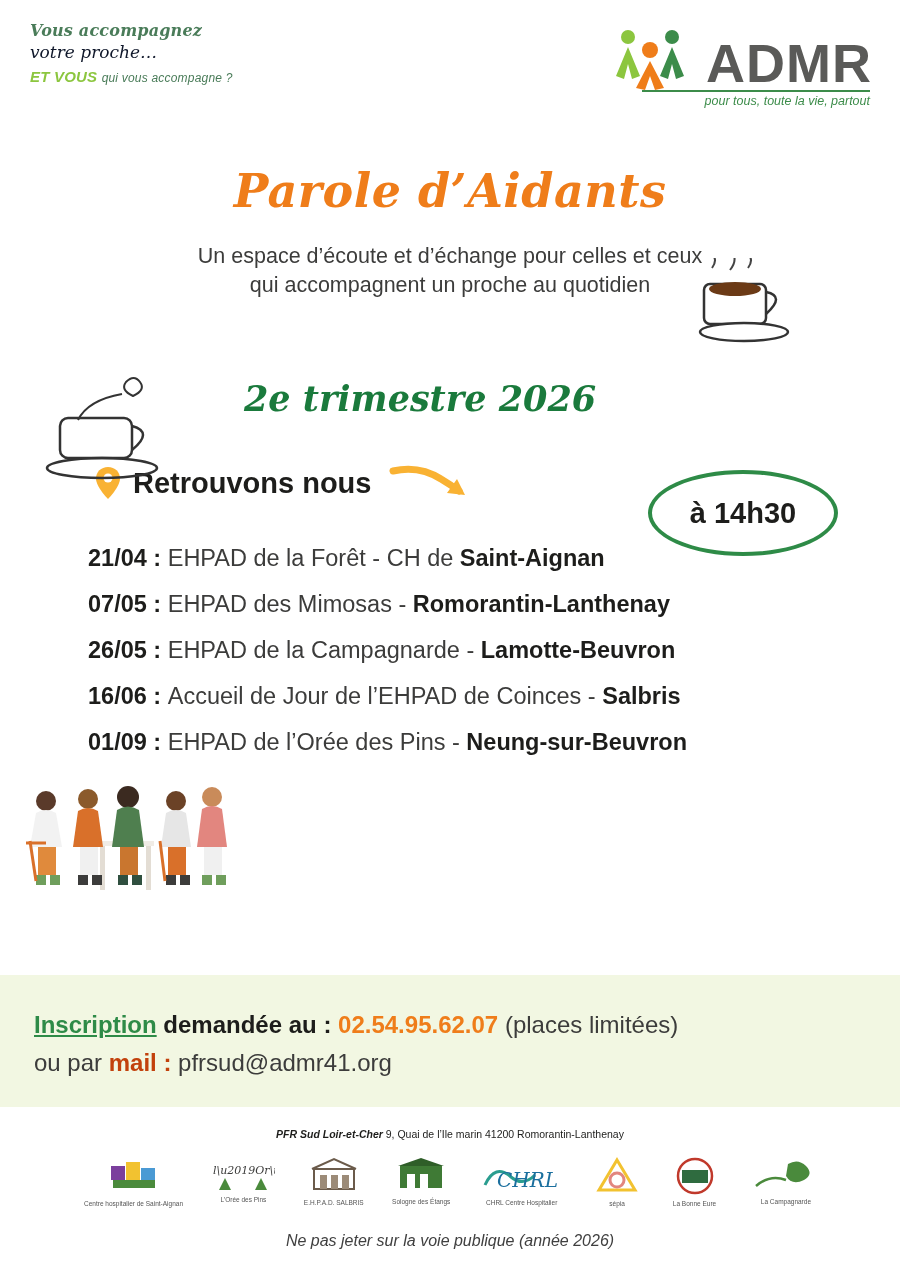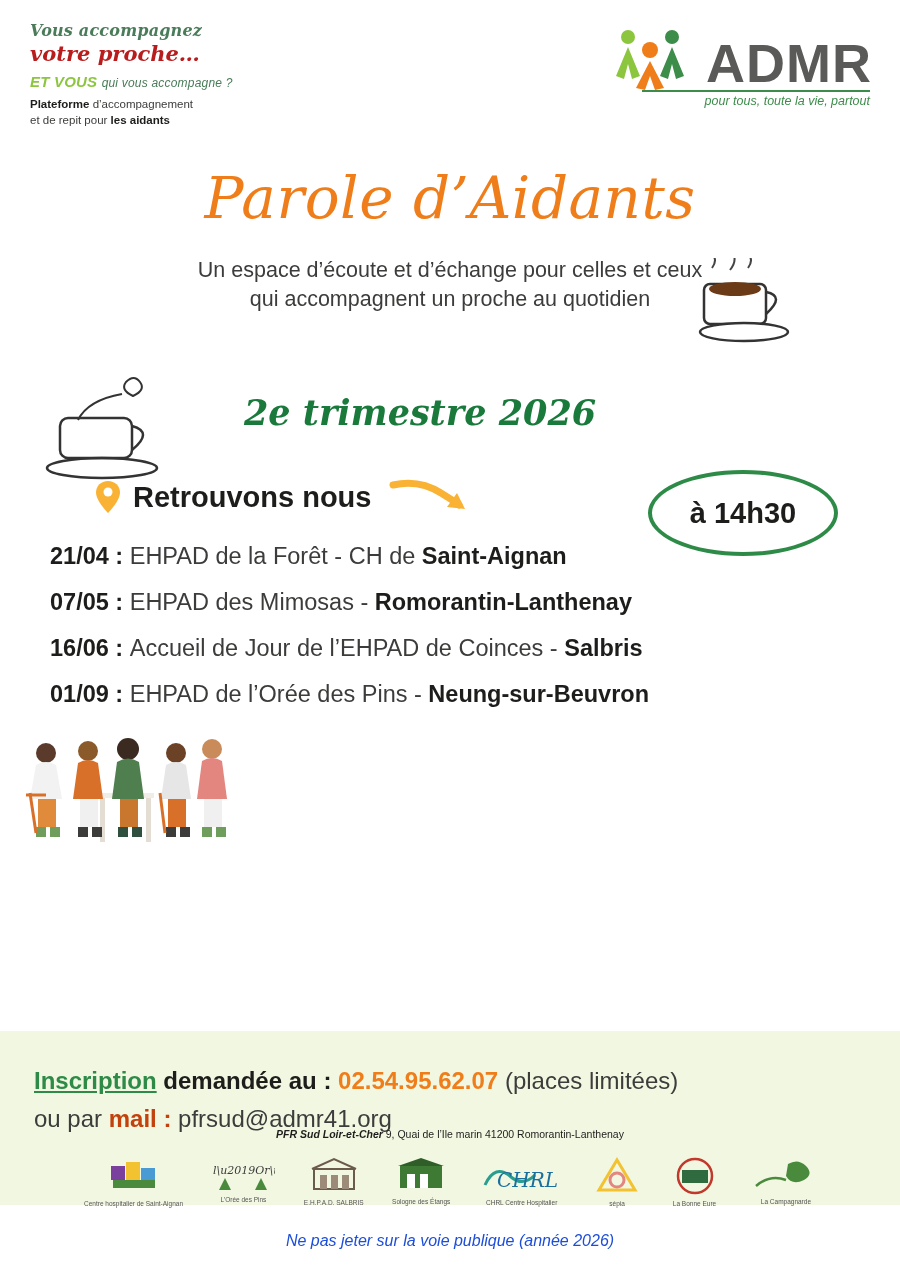--- a/index.html
+++ b/index.html
@@ -32,23 +32,23 @@
     font-family: "DejaVu Serif", serif;
     font-style: italic;
     font-weight: bold;
     font-size: 16px;
     color: #4a7c59;
     letter-spacing: .2px;
   }
   .bl-l2 {
     font-family: "DejaVu Serif", serif;
     font-style: italic;
-    font-weight: bold;
-    font-size: 21px;
-    color: #b91c1c;
+    font-weight: normal;
+    font-size: 17px;
+    color: #0f172a;
     margin-top: 1px;
   }
   .bl-l3 {
     margin-top: 6px;
     font-size: 15px;
     font-weight: bold;
     font-style: italic;
     color: #8cc63f;
     letter-spacing: .2px;
   }
@@ -104,22 +104,22 @@
     top: 0;
     width: 78px;
     height: 66px;
   }
 
   
   .title {
     text-align: center;
     font-family: "DejaVu Serif", serif;
     font-style: italic;
-    font-weight: normal;
-    font-size: 58px;
+    font-weight: bold;
+    font-size: 46px;
     color: #ef7d1a;
     margin-top: 14px;
     letter-spacing: .5px;
   }
   .subtitle {
     text-align: center;
     font-size: 21.5px;
     color: #3c3c3b;
     line-height: 1.35;
     margin-top: 24px;
@@ -198,22 +198,22 @@
     color: #1d1d1b;
   }
   .arrow {
     width: 92px;
     height: 44px;
     margin-left: 18px;
   }
 
   
   .dates {
-    margin-top: 24px;
-    padding-left: 50px;
+    margin-top: 40px;
+    padding-left: 88px;
   }
   .date-line {
     font-size: 23.5px;
     color: #3c3c3b;
     margin-bottom: 19px;
     white-space: nowrap;
   }
   .date-line .d { font-weight: bold; color:#1d1d1b; }
   .date-line .place { font-weight: bold; color:#1d1d1b; }
 
@@ -222,23 +222,23 @@
     margin: 4px auto 0;
     width: 270px;
     height: 130px;
     position: relative;
   }
 
   
   .contact {
     position: absolute;
     left: 0;
-    top: 1031px;
+    top: 975px;
     width: 900px;
-    height: 174px;
+    height: 132px;
     background: #f2f7e2;
     padding: 32px 34px 0 34px;
     box-sizing: border-box;
   }
   .contact-line1 {
     font-size: 24px;
     font-weight: bold;
     color: #1d1d1b;
     line-height: 1.5;
   }
@@ -298,43 +298,37 @@
   .plogo .glyph { display:block; margin: 0 auto 2px; }
 
   .footer-note {
     position: absolute;
     top: 1232px;
     left: 0;
     width: 900px;
     text-align: center;
     font-size: 16px;
     font-style: italic;
-    color: #1d4ed8;
+    color: #404040;
   }
 </style>
 </head>
 <body>
 
 
 
 
 <div class="header">
 
   <div class="brand-left">
     <div class="bl-l1">Vous accompagnez</div>
     <div class="bl-l2">votre proche…</div>
     <div class="bl-l3">
       <span>ET VOUS</span>
       <span class="small">qui vous accompagne ?</span>
-    </div>
-    <div class="bl-l4">
-      <div><b>Plateforme</b>
-        <span>d’accompagnement</span></div>
-      <div><span>et de repit pour</span>
-        <b>les aidants</b></div>
     </div>
   </div>
 
   <div class="admr">
     <svg class="admr-mark" viewBox="0 0 78 66">
       <circle cx="16" cy="13" r="7" fill="#8cc63f"></circle>
       <path d="M16 23 L4 52 L12 55 L16 40 L20 55 L28 52 Z" fill="#8cc63f"></path>
       <circle cx="60" cy="13" r="7" fill="#3c8c4a"></circle>
       <path d="M60 23 L48 52 L56 55 L60 40 L64 55 L72 52 Z" fill="#3c8c4a"></path>
       <circle cx="38" cy="26" r="8" fill="#ef7d1a"></circle>
@@ -396,20 +390,23 @@
 
 
 <div class="dates">
   <div class="date-line">
     <span class="d">21/04</span><span class="d"> : </span><span>EHPAD de la Forêt - CH de </span><span class="place">Saint-Aignan</span>
   </div>
   <div class="date-line">
     <span class="d">07/05</span><span class="d"> : </span><span>EHPAD des Mimosas - </span><span class="place">Romorantin-Lanthenay</span>
   </div>
   <div class="date-line">
+    <span class="d">26/05</span><span class="d"> : </span><span>EHPAD de la Campagnarde - </span><span class="place">Lamotte-Beuvron</span>
+  </div>
+  <div class="date-line">
     <span class="d">16/06</span><span class="d"> : </span><span>Accueil de Jour de l’EHPAD de Coinces - </span><span class="place">Salbris</span>
   </div>
   <div class="date-line">
     <span class="d">01/09</span><span class="d"> : </span><span>EHPAD de l’Orée des Pins - </span><span class="place">Neung-sur-Beuvron</span>
   </div>
 </div>
 
 
 <svg class="illus" viewBox="0 0 270 130">
 

